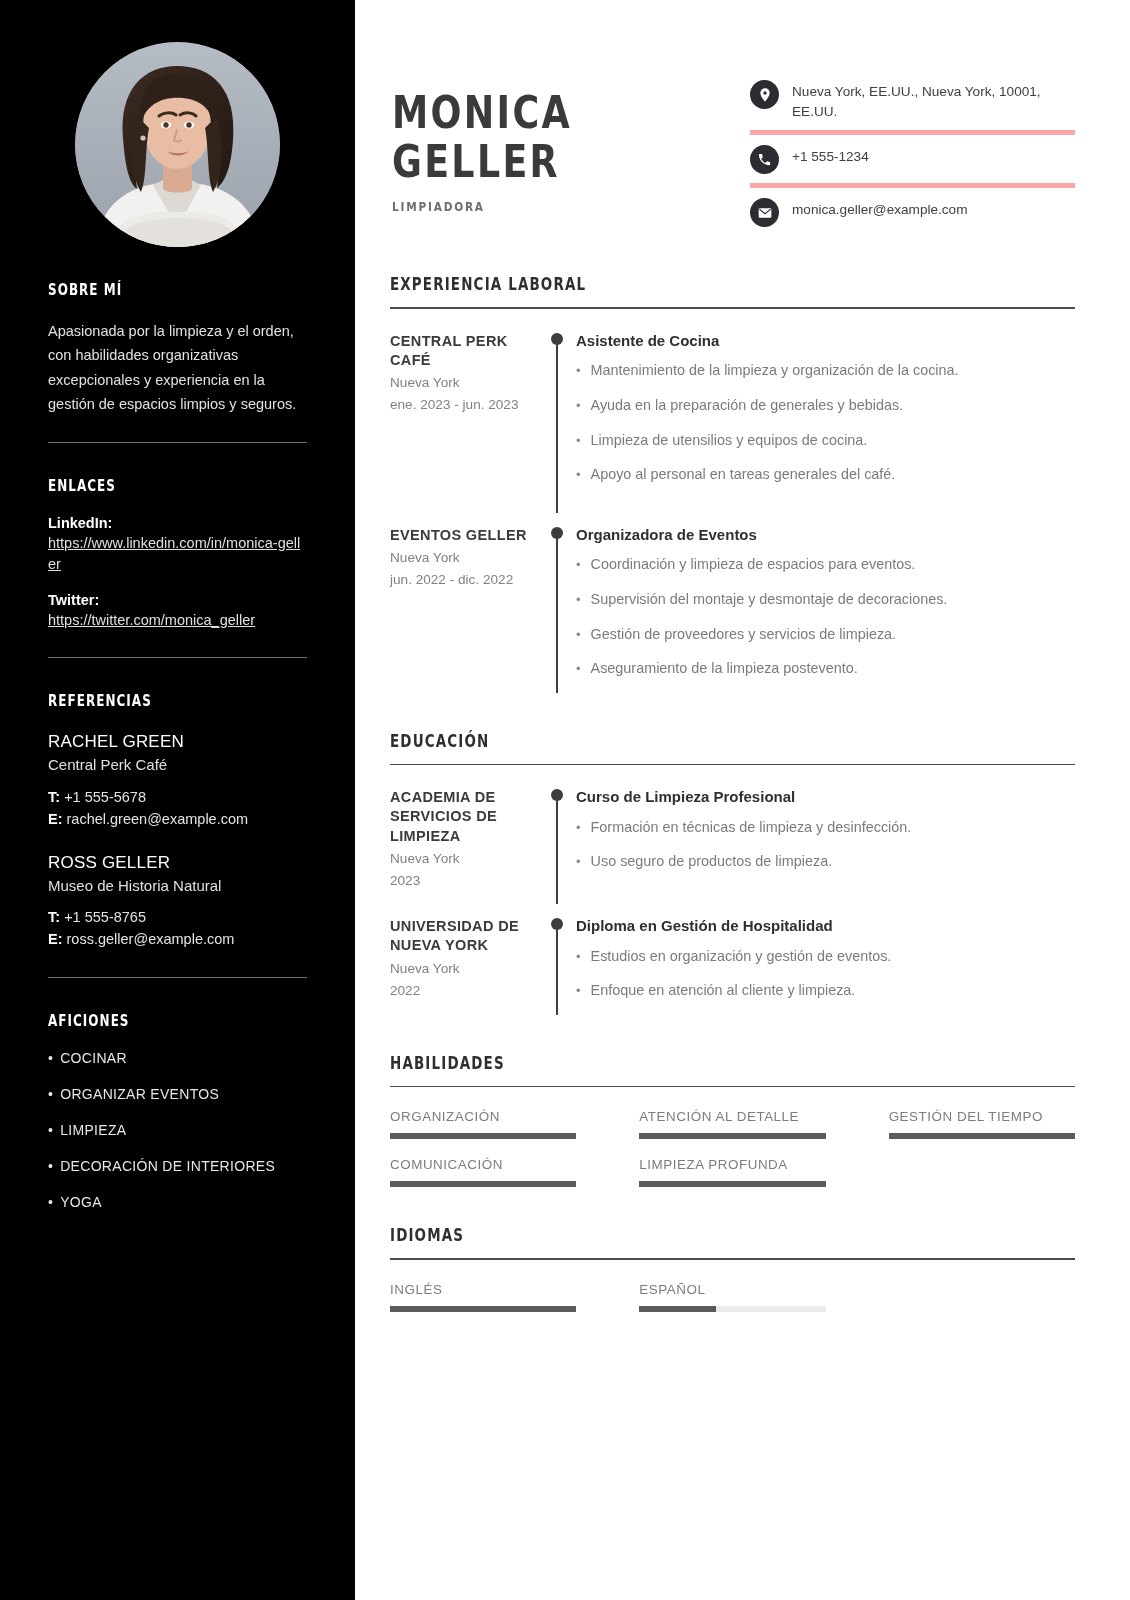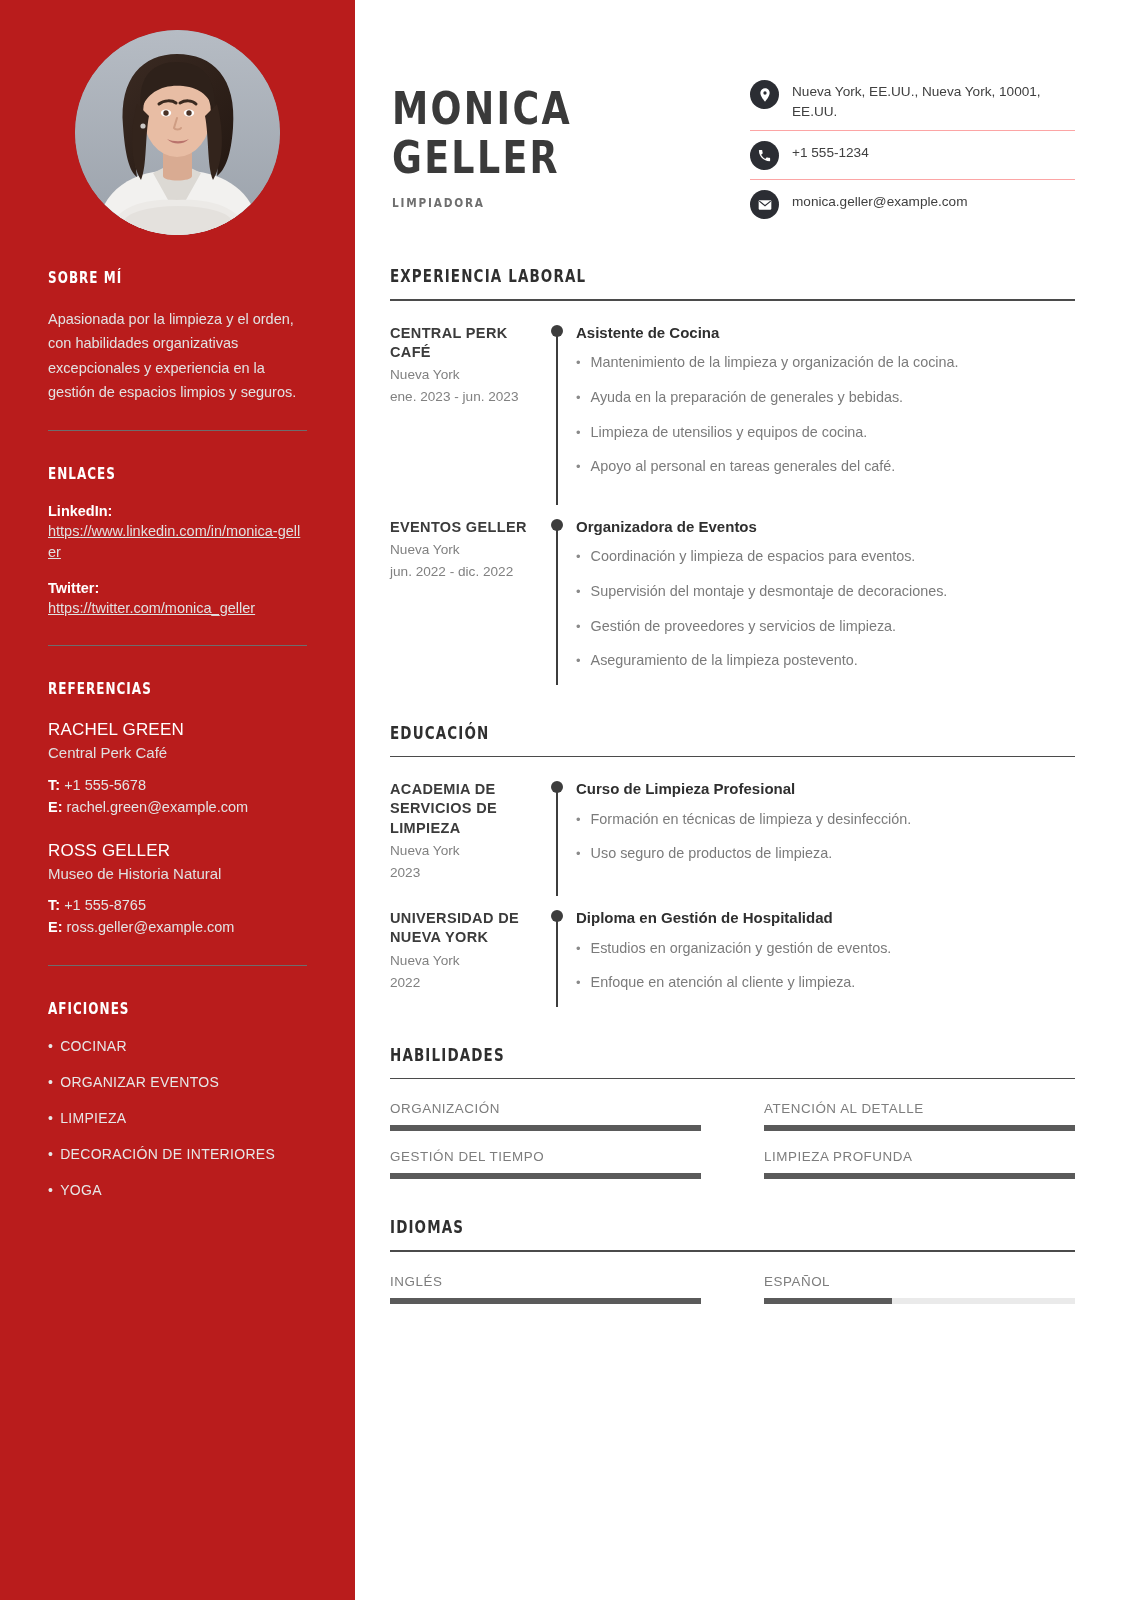--- a/index.html
+++ b/index.html
@@ -17,23 +17,23 @@
     height: 1600px;
     background: #ffffff;
     display: flex;
     overflow: hidden;
   }
 
   
   .sidebar {
     width: 355px;
     min-width: 355px;
-    background: #b91c1c;
+    background: #000000;
     color: #e8e8e8;
-    padding: 0 48px;
+    padding: 12px 48px;
     position: relative;
   }
 
   .photo-wrap {
     margin: 30px auto 0 auto;
     width: 205px;
     height: 205px;
     border-radius: 50%;
     overflow: hidden;
     background: #9aa0a8;
@@ -162,21 +162,21 @@
     transform-origin: left center;
   }
 
   .contact-col { flex: 1; padding-top: 4px; }
   .contact-row {
     display: flex;
     align-items: flex-start;
     padding: 9px 0;
     position: relative;
   }
-  .contact-row + .contact-row { border-top: 1px solid #fca5a5; }
+  .contact-row + .contact-row { border-top: 5px solid #fca5a5; }
   .contact-icon {
     width: 29px; height: 29px;
     min-width: 29px;
     border-radius: 50%;
     background: #2b2d33;
     display: flex; align-items: center; justify-content: center;
     margin-right: 13px;
     margin-top: 1px;
   }
   .contact-icon svg { display: block; }
@@ -279,21 +279,21 @@
     margin-right: 10px;
     font-size: 13px;
     line-height: 1;
     color: #8a8a8a;
   }
   .entry-gap { height: 26px; }
 
   
   .bar-grid {
     display: grid;
-    grid-template-columns: 1fr 1fr;
+    grid-template-columns: 1fr 1fr 1fr;
     column-gap: 63px;
     row-gap: 18px;
   }
   .bar-item { }
   .bar-label {
     font-size: 13.4px;
     color: #7d7d7d;
     letter-spacing: 0.55px;
     text-transform: uppercase;
     font-weight: 300;
@@ -631,20 +631,26 @@
             <div class="bar-fill" style="width: 100%;"></div>
           </div>
         </div>
         <div class="bar-item">
           <div class="bar-label">GESTIÓN DEL TIEMPO</div>
           <div class="bar-track">
             <div class="bar-fill" style="width: 100%;"></div>
           </div>
         </div>
         <div class="bar-item">
+          <div class="bar-label">COMUNICACIÓN</div>
+          <div class="bar-track">
+            <div class="bar-fill" style="width: 100%;"></div>
+          </div>
+        </div>
+        <div class="bar-item">
           <div class="bar-label">LIMPIEZA PROFUNDA</div>
           <div class="bar-track">
             <div class="bar-fill" style="width: 100%;"></div>
           </div>
         </div>
       </div>
     </section>
 
     <section class="main-section">
       <div class="main-title">IDIOMAS</div>

